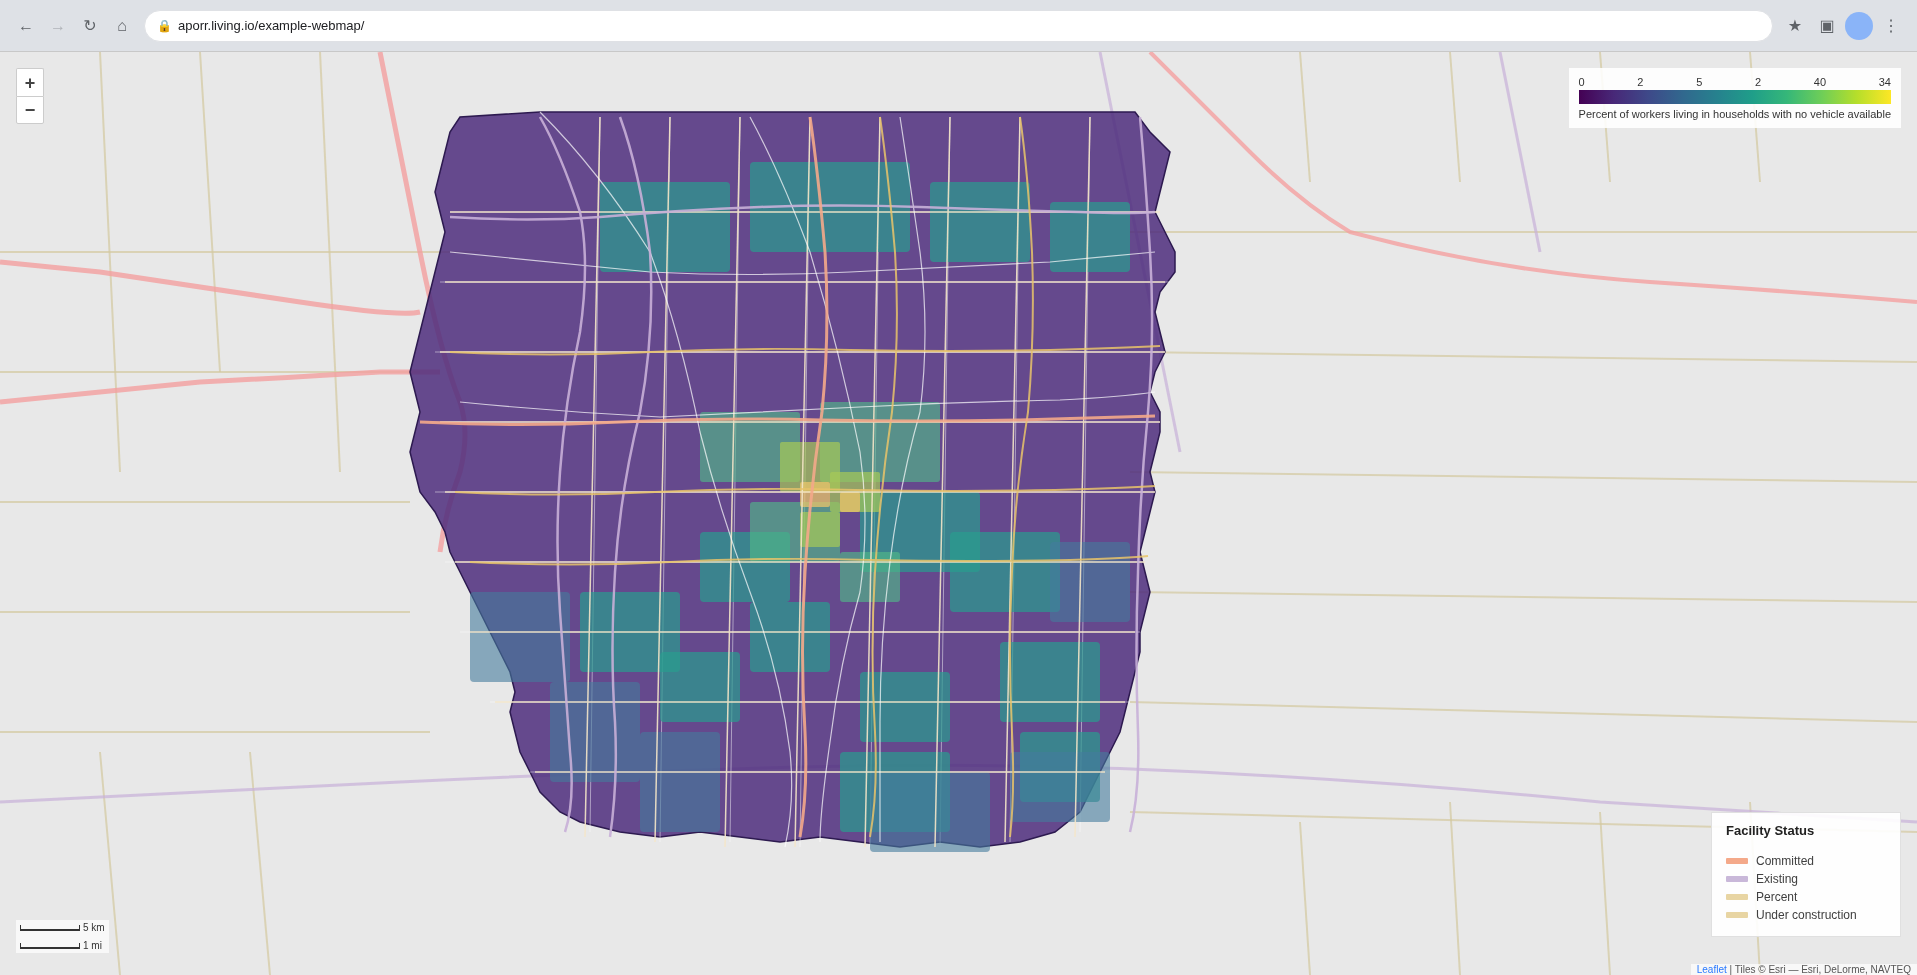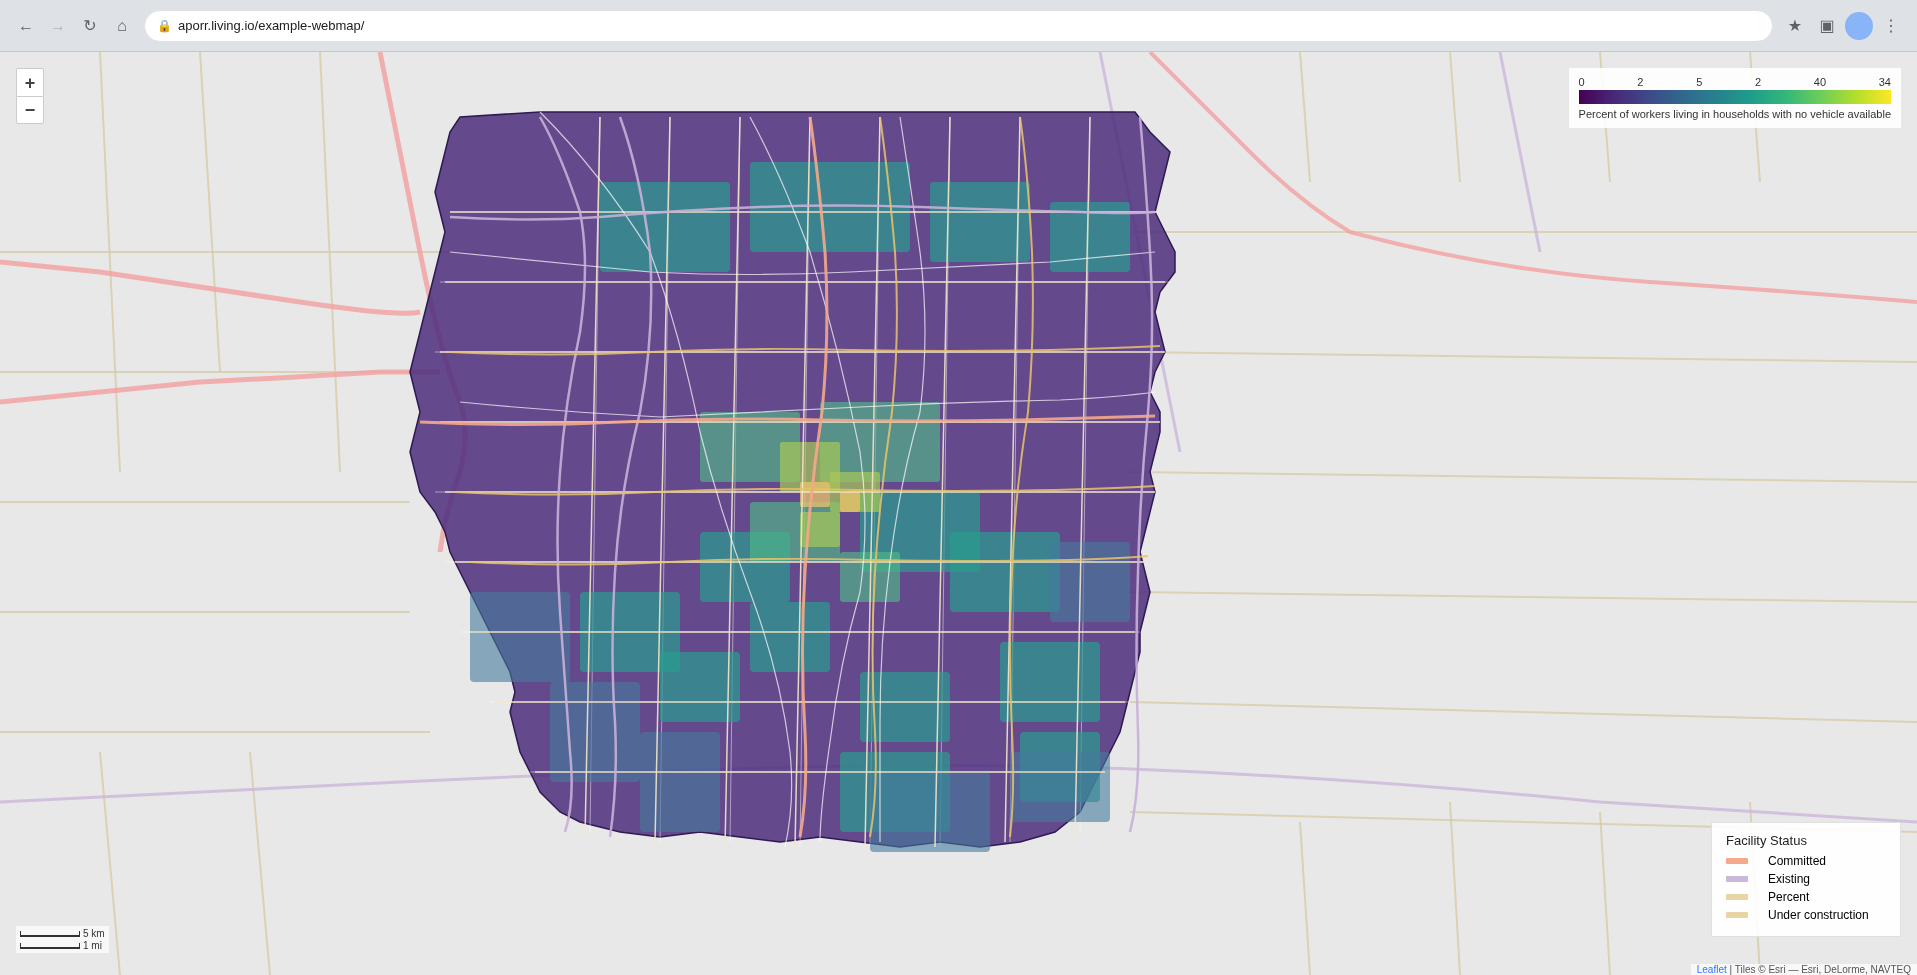--- a/index.html
+++ b/index.html
@@ -153,31 +153,31 @@
       bottom: 38px;
       right: 16px;
       background: rgba(255,255,255,0.92);
       padding: 10px 14px;
       z-index: 10;
       min-width: 190px;
       border: 1px solid #e0e0e0;
     }
     .facility-legend-title {
       font-size: 13px;
-      font-weight: normal;
+      font-weight: bold;
       color: #222;
-      margin-bottom: 6px;
+      margin-bottom: 16px;
     }
     .legend-item {
       display: flex;
       align-items: center;
-      gap: 20px;
+      gap: 8px;
       margin-bottom: 4px;
       font-size: 12px;
-      color: #000000;
+      color: #404040;
     }
     .legend-swatch {
       width: 22px;
       height: 6px;
       border-radius: 1px;
     }
 
     
     .attribution {
       position: absolute;
@@ -196,21 +196,21 @@
       position: absolute;
       bottom: 22px;
       left: 16px;
       z-index: 10;
       background: rgba(255,255,255,0.7);
       padding: 2px 4px;
     }
     .scale-bar-lines {
       display: flex;
       flex-direction: column;
-      gap: 1px;
+      gap: 7px;
     }
     .scale-bar-line {
       display: flex;
       align-items: center;
       gap: 3px;
       font-size: 10px;
       color: #333;
     }
     .scale-bar-ruler {
       width: 60px;

